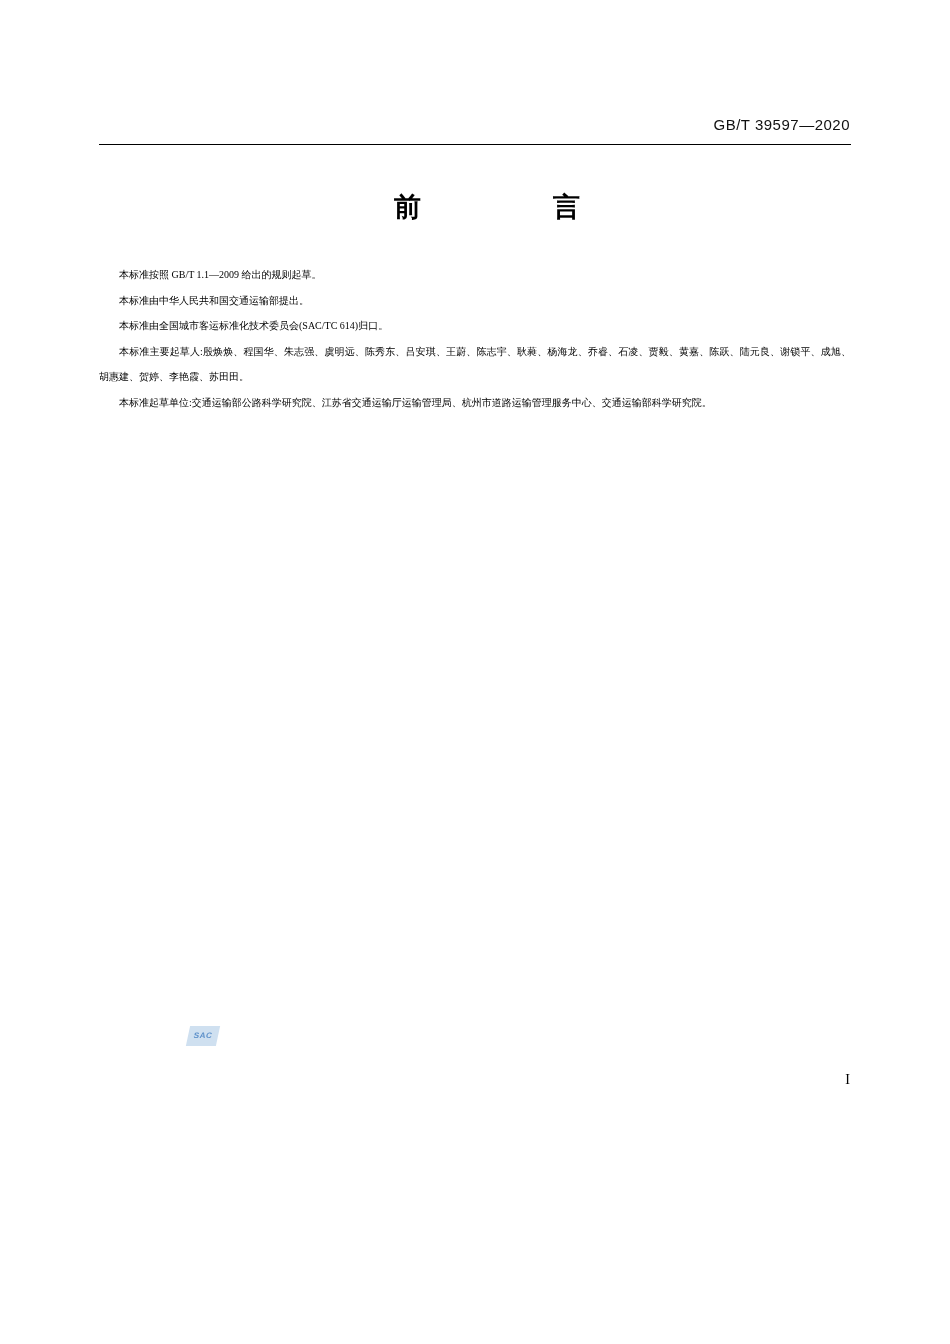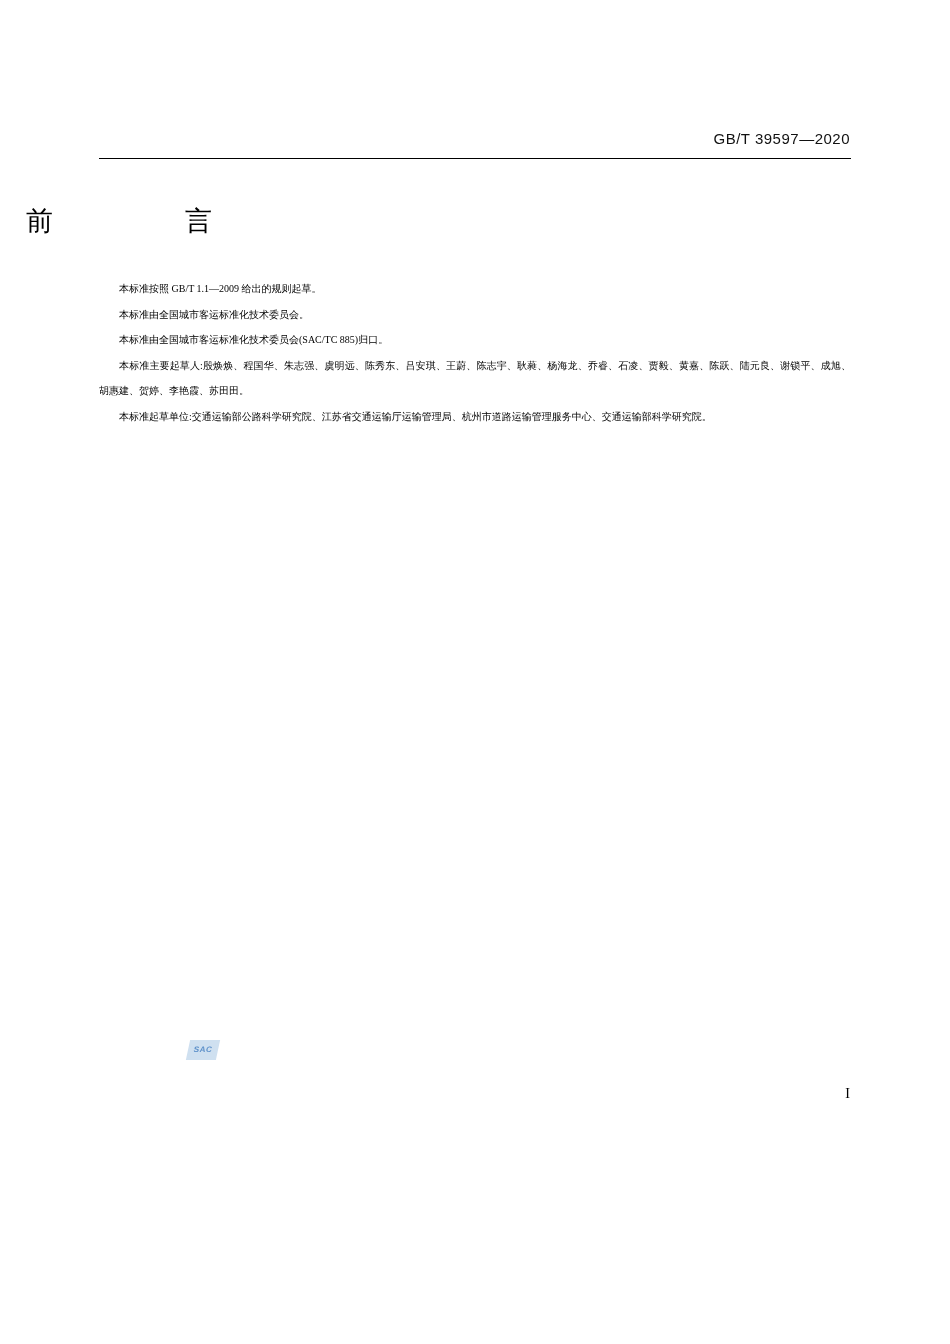--- a/index.html
+++ b/index.html
@@ -5,21 +5,21 @@
   html, body {
     margin: 0;
     padding: 0;
     background: #ffffff;
   }
   .page {
     position: relative;
     width: 950px;
     height: 1172px;
     background: #ffffff;
-    margin: 18px auto;
+    margin: 4px auto;
     overflow: hidden;
     font-family: "Liberation Serif", "DejaVu Serif", serif;
     color: #000000;
   }
   .header {
     position: absolute;
     top: 112px;
     left: 0;
     right: 100px;
     text-align: right;
@@ -34,26 +34,27 @@
     left: 99px;
     width: 752px;
     height: 1px;
     background: #000;
   }
   .title {
     position: absolute;
     top: 185px;
     left: 0;
     right: 0;
-    text-align: left;
+    text-align: center;
     font-size: 27px;
-    font-weight: normal;
+    font-weight: bold;
     letter-spacing: 26px;
     text-indent: 26px;
     font-family: "DejaVu Serif", "Liberation Serif", serif;
+    padding-left: 24px;
   }
   .body-block {
     position: absolute;
     top: 258px;
     left: 99px;
     width: 752px;
     font-size: 10px;
     line-height: 25.5px;
     text-align: justify;
   }
@@ -95,22 +96,22 @@
 
   <div class="header">
     <span>GB/T 39597—2020</span>
   </div>
   <div class="header-rule"></div>
 
   <div class="title">前　　言</div>
 
   <div class="body-block">
     <p class="para">本标准按照 GB/T 1.1—2009 给出的规则起草。</p>
-    <p class="para">本标准由全国城市客运标准化技术委员会。</p>
-    <p class="para">本标准由全国城市客运标准化技术委员会(SAC/TC 885)归口。</p>
+    <p class="para">本标准由中华人民共和国交通运输部提出。</p>
+    <p class="para">本标准由全国城市客运标准化技术委员会(SAC/TC 614)归口。</p>
     <p class="para">本标准主要起草人:殷焕焕、程国华、朱志强、虞明远、陈秀东、吕安琪、王蔚、陈志宇、耿蕤、杨海龙、乔睿、石凌、贾毅、黄嘉、陈跃、陆元良、谢锁平、成旭、胡惠建、贺婷、李艳霞、苏田田。</p>
     <p class="para">本标准起草单位:交通运输部公路科学研究院、江苏省交通运输厅运输管理局、杭州市道路运输管理服务中心、交通运输部科学研究院。</p>
   </div>
 
   <div class="logo">SAC</div>
 
   <div class="page-number">I</div>
 
 </div>
 

